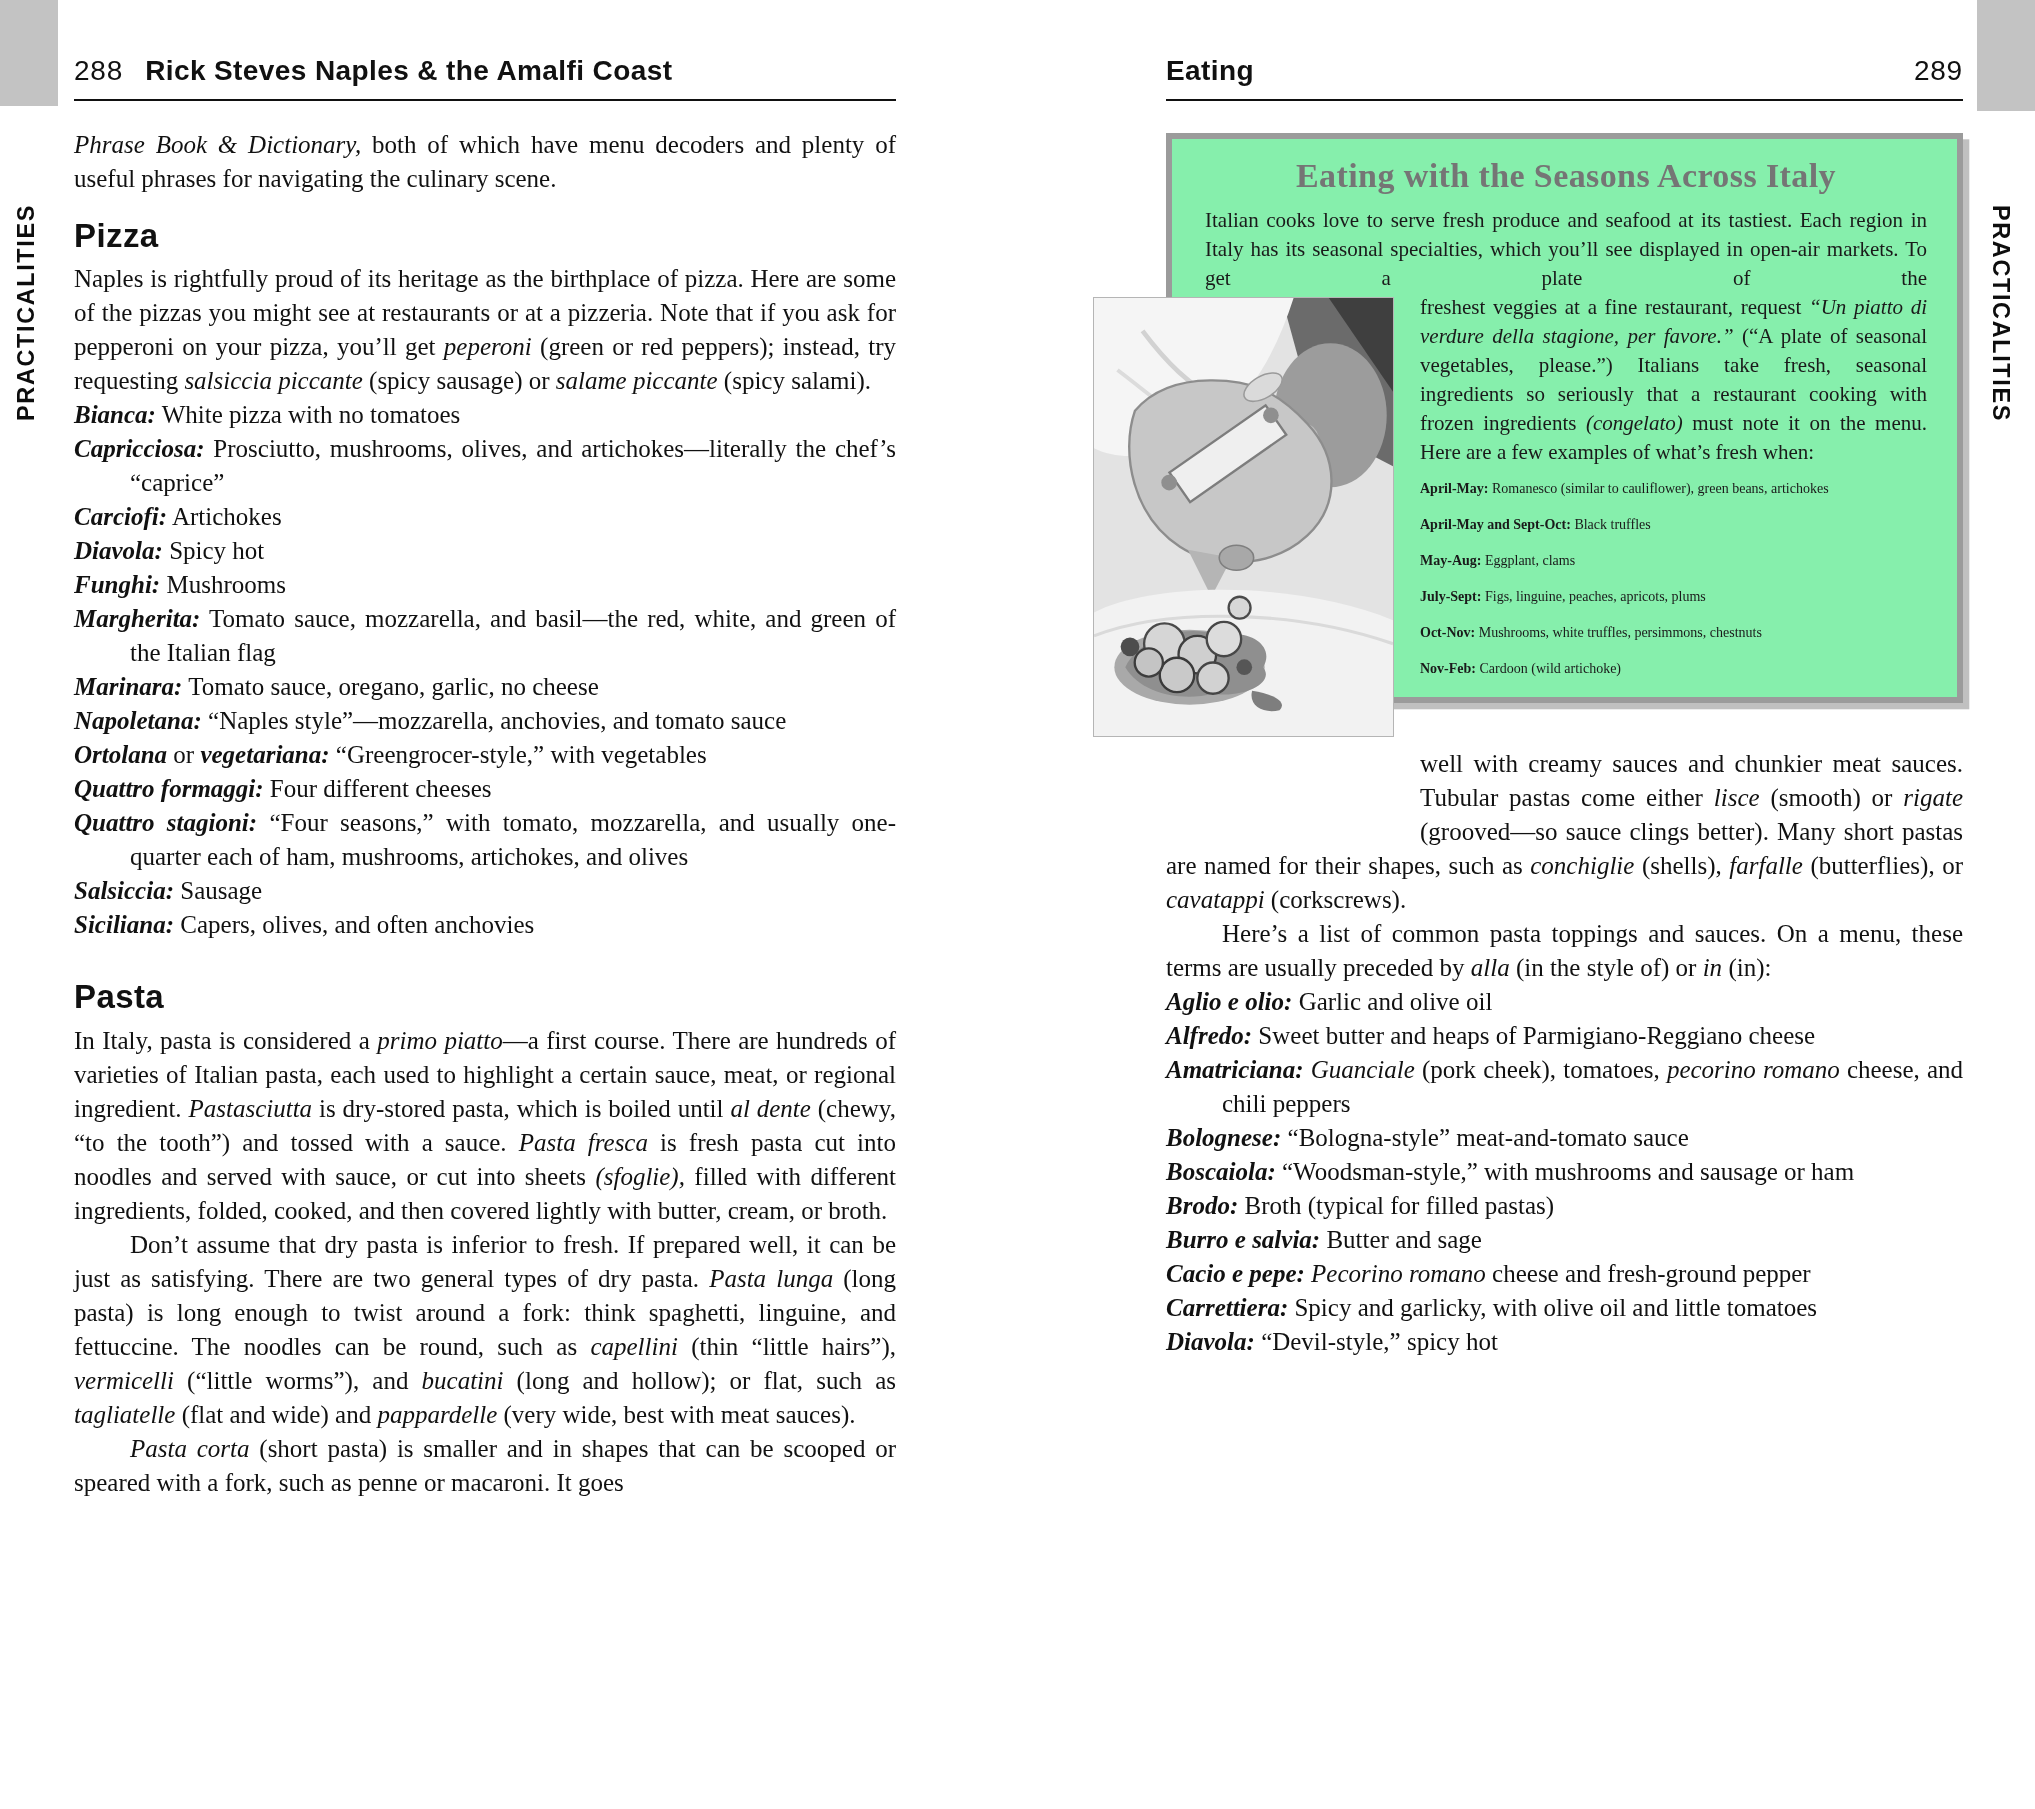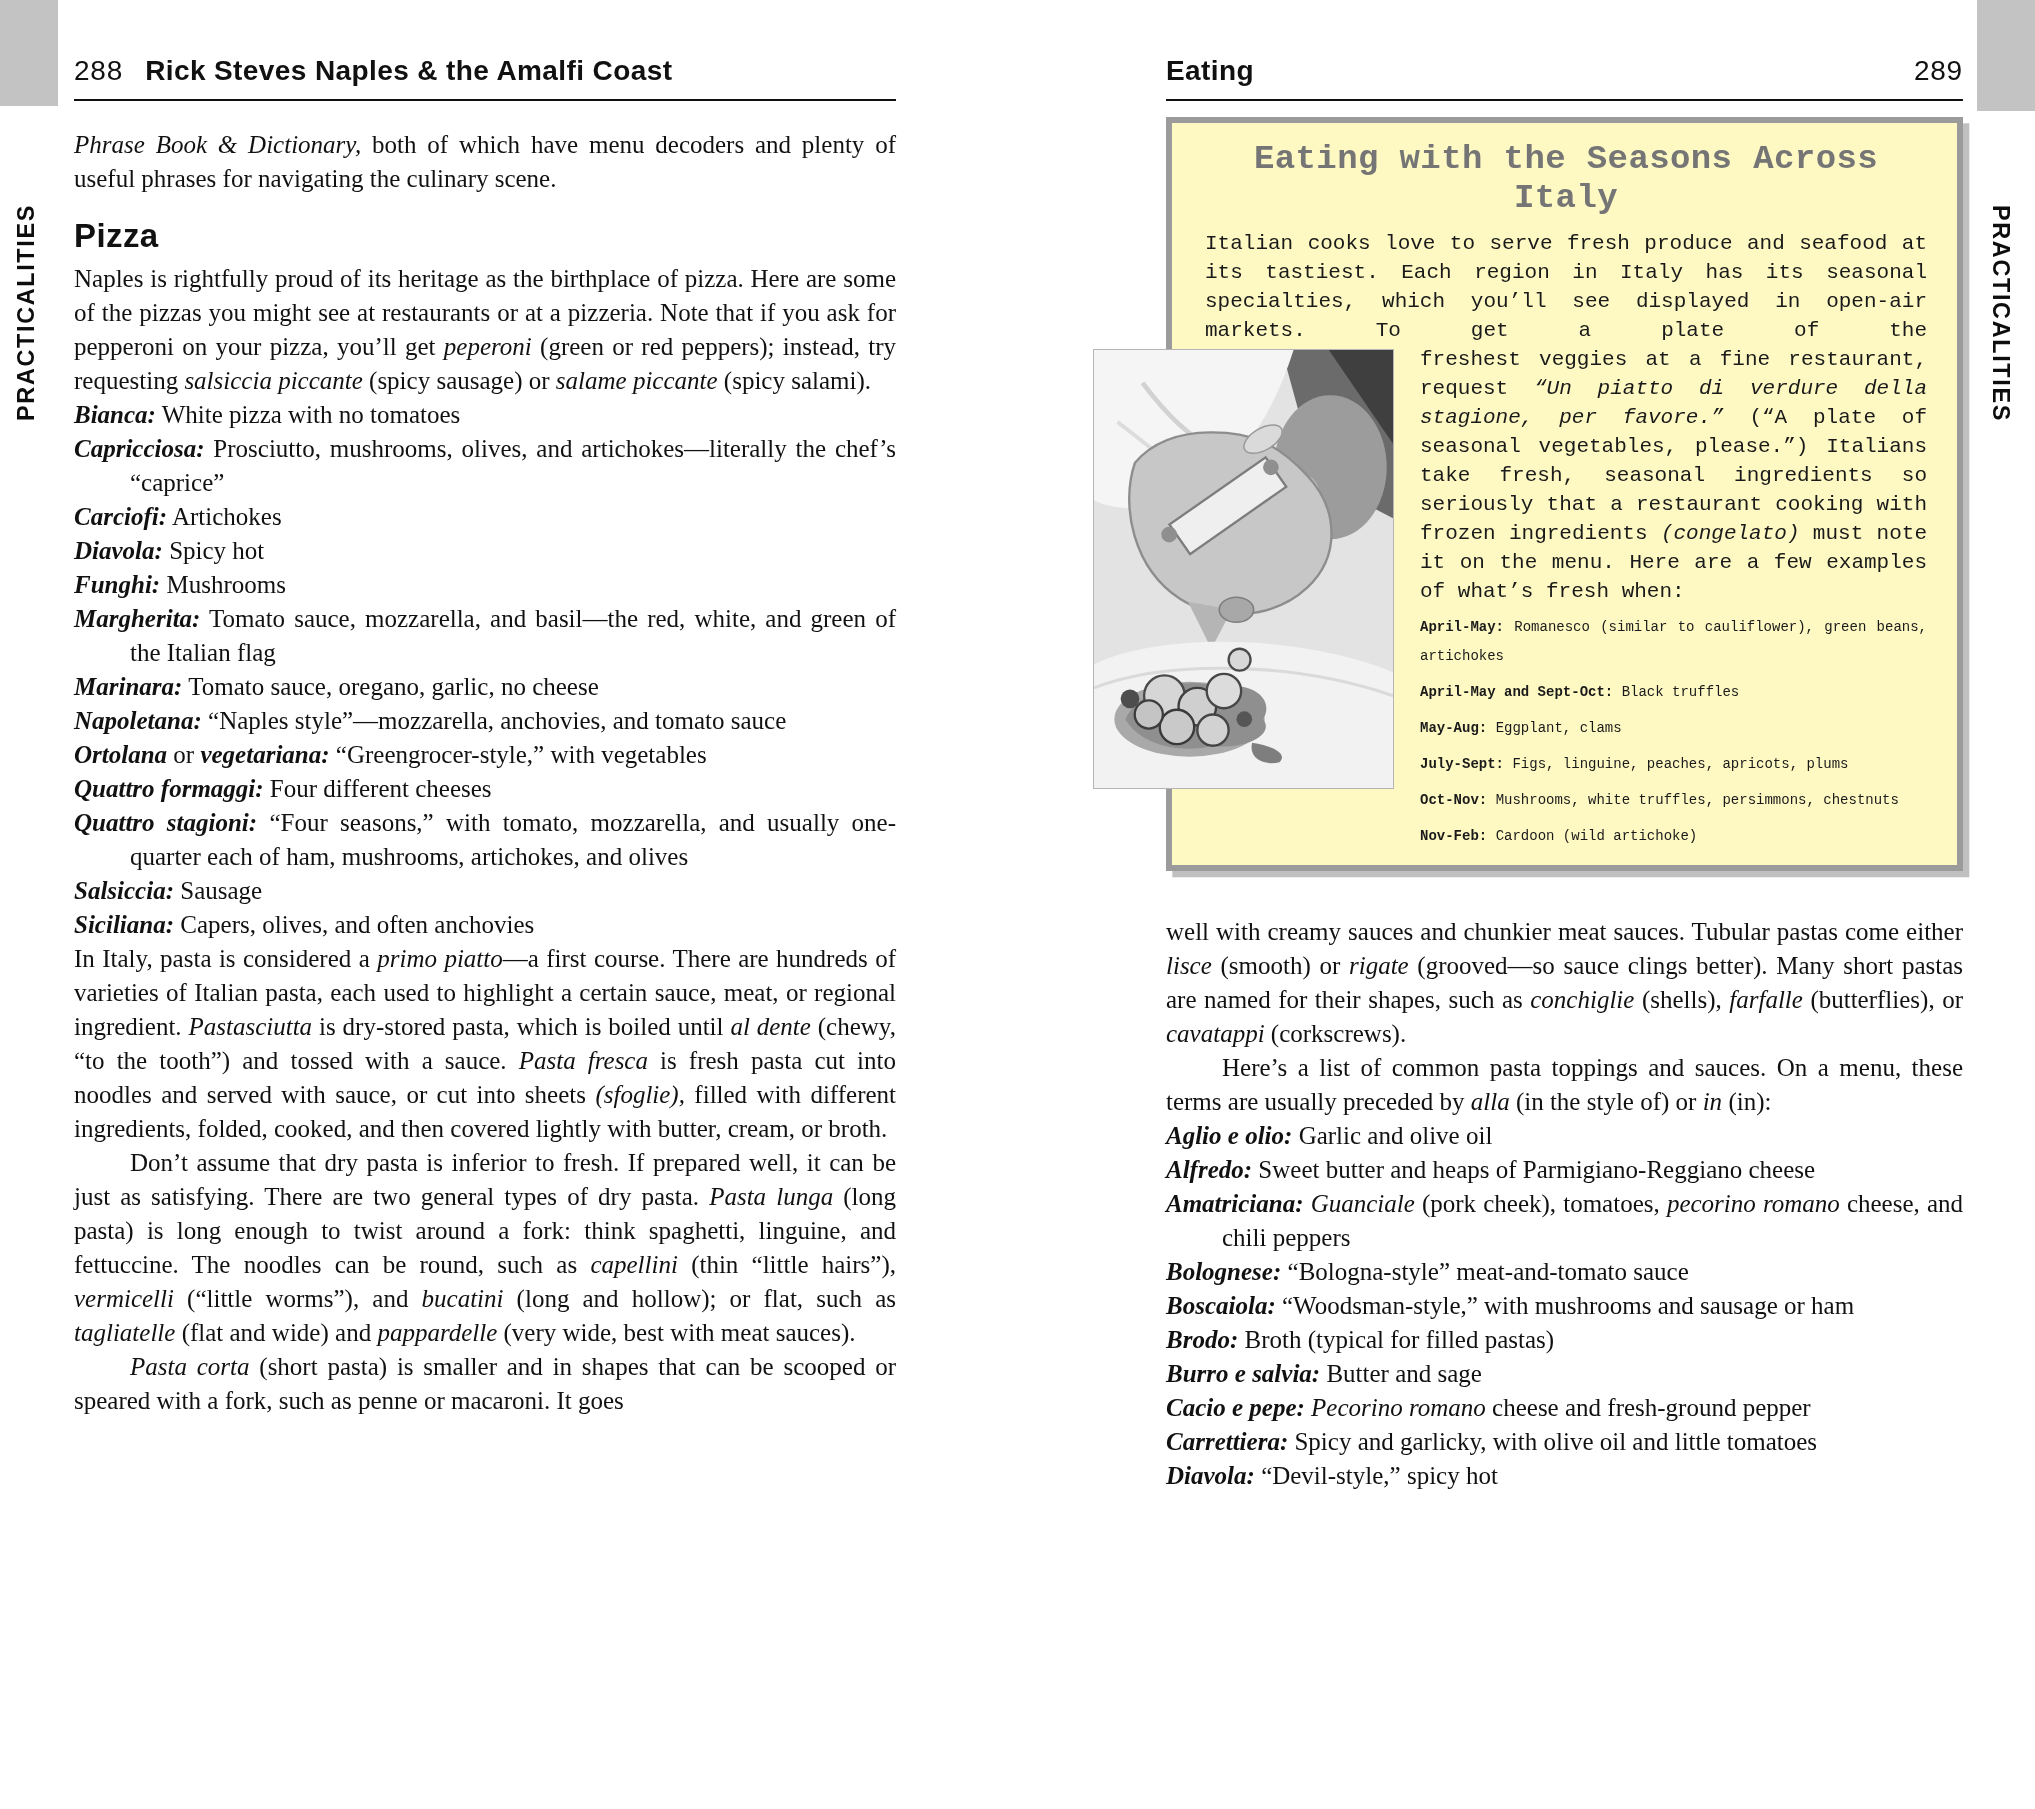--- a/index.html
+++ b/index.html
@@ -32,23 +32,23 @@
   .indent{text-indent:56px;}
   .hang{padding-left:56px;text-indent:-56px;text-align:justify;}
   .s-i{font-style:italic;}
   .s-bi{font-weight:700;font-style:italic;}
 
   .sec-head{font-family:"Liberation Sans","DejaVu Sans",sans-serif;
             font-size:33px;line-height:38px;font-weight:700;margin:20.4px 0 7.8px 0;letter-spacing:0.4px;}
   .pasta-head{margin-top:36px;}
 
   
-  .box{margin-top:16px;border:6.3px solid #9b9b9b;background:#fef9c3;
+  .box{margin-top:32px;border:6.3px solid #9b9b9b;background:#86efac;
        box-shadow:6.3px 6.3px 0 #c0c0c0;padding:17px 30px 14px 33px;
-       font-family:Liberation Mono, monospace;}
+       font-family:Liberation Serif, serif;}
   .box-title{text-align:center;font-size:34px;line-height:39px;font-weight:700;
              color:#757575;letter-spacing:0.4px;margin-bottom:11px;}
   .box-para{margin:0;font-size:21px;line-height:29px;text-align:justify;color:#1a1a1a;}
   .jlast{text-align-last:justify;}
   .photo-wrap{float:left;width:299px;height:438px;margin:4.7px 27px 90px -111px;
               background:#e3e3e3;outline:0.8px solid #b5b5b5;}
   .photo-wrap svg{display:block;width:100%;height:100%;}
   .seasons{margin-top:1.6px;}
   .season{margin-top:7px;font-size:14px;line-height:29px;text-align:justify;color:#1a1a1a;}
   .season-label{font-weight:700;}
@@ -100,20 +100,21 @@
 
           <div class="hang"><span class="s-bi">Quattro formaggi:</span><span> Four different cheeses</span></div>
 
           <div class="hang"><span class="s-bi">Quattro stagioni:</span><span> “Four seasons,” with tomato, mozzarella, and usually one-quarter each of ham, mushrooms, artichokes, and olives</span></div>
 
           <div class="hang"><span class="s-bi">Salsiccia:</span><span> Sausage</span></div>
 
           <div class="hang"><span class="s-bi">Siciliana:</span><span> Capers, olives, and often anchovies</span></div>
         </div>
 
+      <h2 class="sec-head pasta-head">Pasta</h2>
       <div>
 
           <p class="para"><span>In Italy, pasta is considered a </span><span class="s-i">primo piatto</span><span>—a first course. There are hundreds of varieties of Italian pasta, each used to highlight a certain sauce, meat, or regional ingredient. </span><span class="s-i">Pastasciutta</span><span> is dry-stored pasta, which is boiled until </span><span class="s-i">al dente</span><span> (chewy, “to the tooth”) and tossed with a sauce. </span><span class="s-i">Pasta fresca</span><span> is fresh pasta cut into noodles and served with sauce, or cut into sheets </span><span class="s-i">(sfoglie),</span><span> filled with different ingredients, folded, cooked, and then covered lightly with butter, cream, or broth.</span></p>
 
           <p class="para indent"><span>Don’t assume that dry pasta is inferior to fresh. If prepared well, it can be just as satisfying. There are two general types of dry pasta. </span><span class="s-i">Pasta lunga</span><span> (long pasta) is long enough to twist around a fork: think spaghetti, linguine, and fettuccine. The noodles can be round, such as </span><span class="s-i">capellini</span><span> (thin “little hairs”), </span><span class="s-i">vermicelli</span><span> (“little worms”), and </span><span class="s-i">bucatini</span><span> (long and hollow); or flat, such as </span><span class="s-i">tagliatelle</span><span> (flat and wide) and </span><span class="s-i">pappardelle</span><span> (very wide, best with meat sauces).</span></p>
 
           <p class="para indent"><span class="s-i">Pasta corta</span><span> (short pasta) is smaller and in shapes that can be scooped or speared with a fork, such as penne or macaroni. It goes</span></p>
         </div>
     </div>
   </div>

